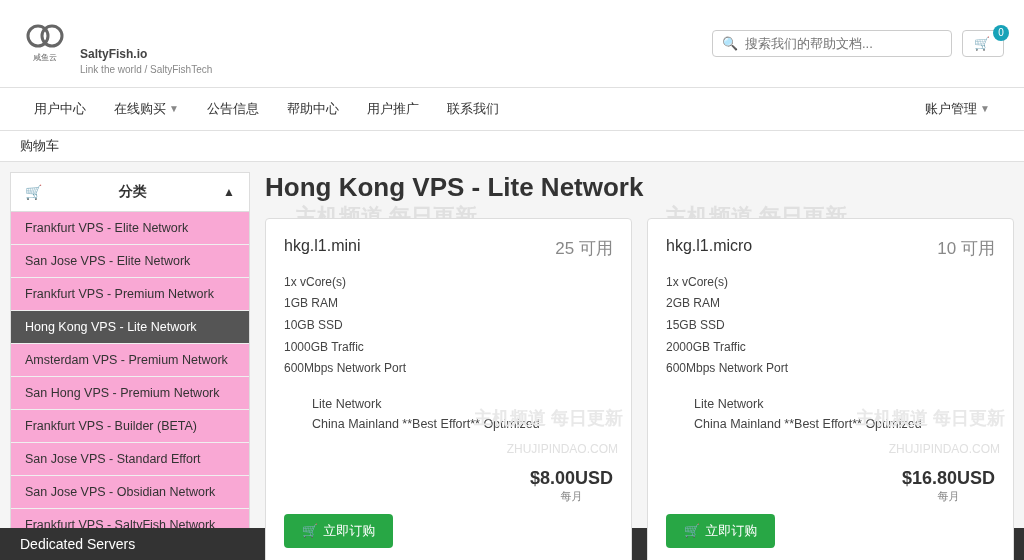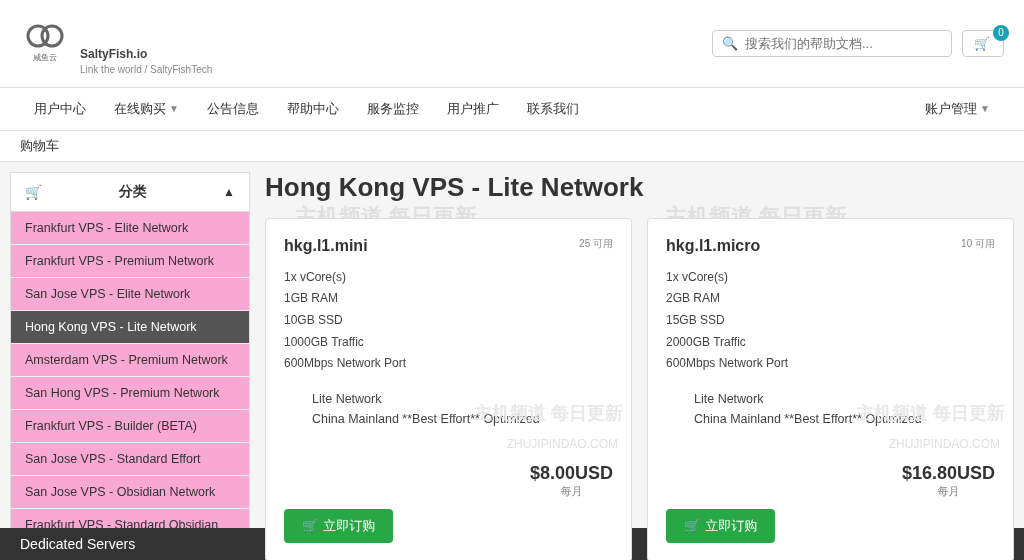--- a/index.html
+++ b/index.html
@@ -209,25 +209,25 @@
       overflow: hidden;
     }
     .card-header {
       display: flex;
       justify-content: space-between;
       align-items: flex-start;
       margin-bottom: 12px;
     }
     .card-name {
       font-size: 16px;
-      font-weight: bold;
+      font-weight: normal;
       color: #333;
     }
     .card-availability {
-      font-size: 10px;
+      font-size: 17px;
       color: #888;
     }
     .card-specs {
       font-size: 12px;
       line-height: 1.8;
       color: #444;
       margin-bottom: 14px;
     }
     .card-network {
       font-size: 12.5px;
@@ -347,23 +347,20 @@
     <span>在线购买</span>
     <span class="chevron">▼</span>
   </a>
   <a class="nav-item">
     <span>公告信息</span>
   </a>
   <a class="nav-item">
     <span>帮助中心</span>
   </a>
   <a class="nav-item">
-    <span>服务监控</span>
-  </a>
-  <a class="nav-item">
     <span>用户推广</span>
   </a>
   <a class="nav-item">
     <span>联系我们</span>
   </a>
   <div style="flex:1"></div>
   <a class="nav-item">
     <span>账户管理</span>
     <span class="chevron">▼</span>
   </a>
@@ -376,29 +373,29 @@
 <div class="main-layout">
 
   <div class="sidebar">
     <div class="sidebar-header">
       <span>🛒</span>
       <span>分类</span>
       <span style="font-size:12px;">▲</span>
     </div>
     <div class="sidebar-list">
       <div class="sidebar-item">Frankfurt VPS - Elite Network</div>
+      <div class="sidebar-item">San Jose VPS - Elite Network</div>
       <div class="sidebar-item">Frankfurt VPS - Premium Network</div>
-      <div class="sidebar-item">San Jose VPS - Elite Network</div>
       <div class="sidebar-item active">Hong Kong VPS - Lite Network</div>
       <div class="sidebar-item">Amsterdam VPS - Premium Network</div>
       <div class="sidebar-item">San Hong VPS - Premium Network</div>
       <div class="sidebar-item">Frankfurt VPS - Builder (BETA)</div>
       <div class="sidebar-item">San Jose VPS - Standard Effort</div>
       <div class="sidebar-item">San Jose VPS - Obsidian Network</div>
-      <div class="sidebar-item">Frankfurt VPS - Standard Obsidian</div>
+      <div class="sidebar-item">Frankfurt VPS - SaltyFish Network</div>
       <div class="sidebar-item">Dedicated Servers</div>
     </div>
   </div>
 
   <div class="content">
 
     <div class="watermark-overlay">
       <span class="watermark-text wm1">主机频道 每日更新</span>
       <span class="watermark-text wm2">ZHUJIPINDAO.COM</span>
       <span class="watermark-text wm3">主机频道 每日更新</span>

